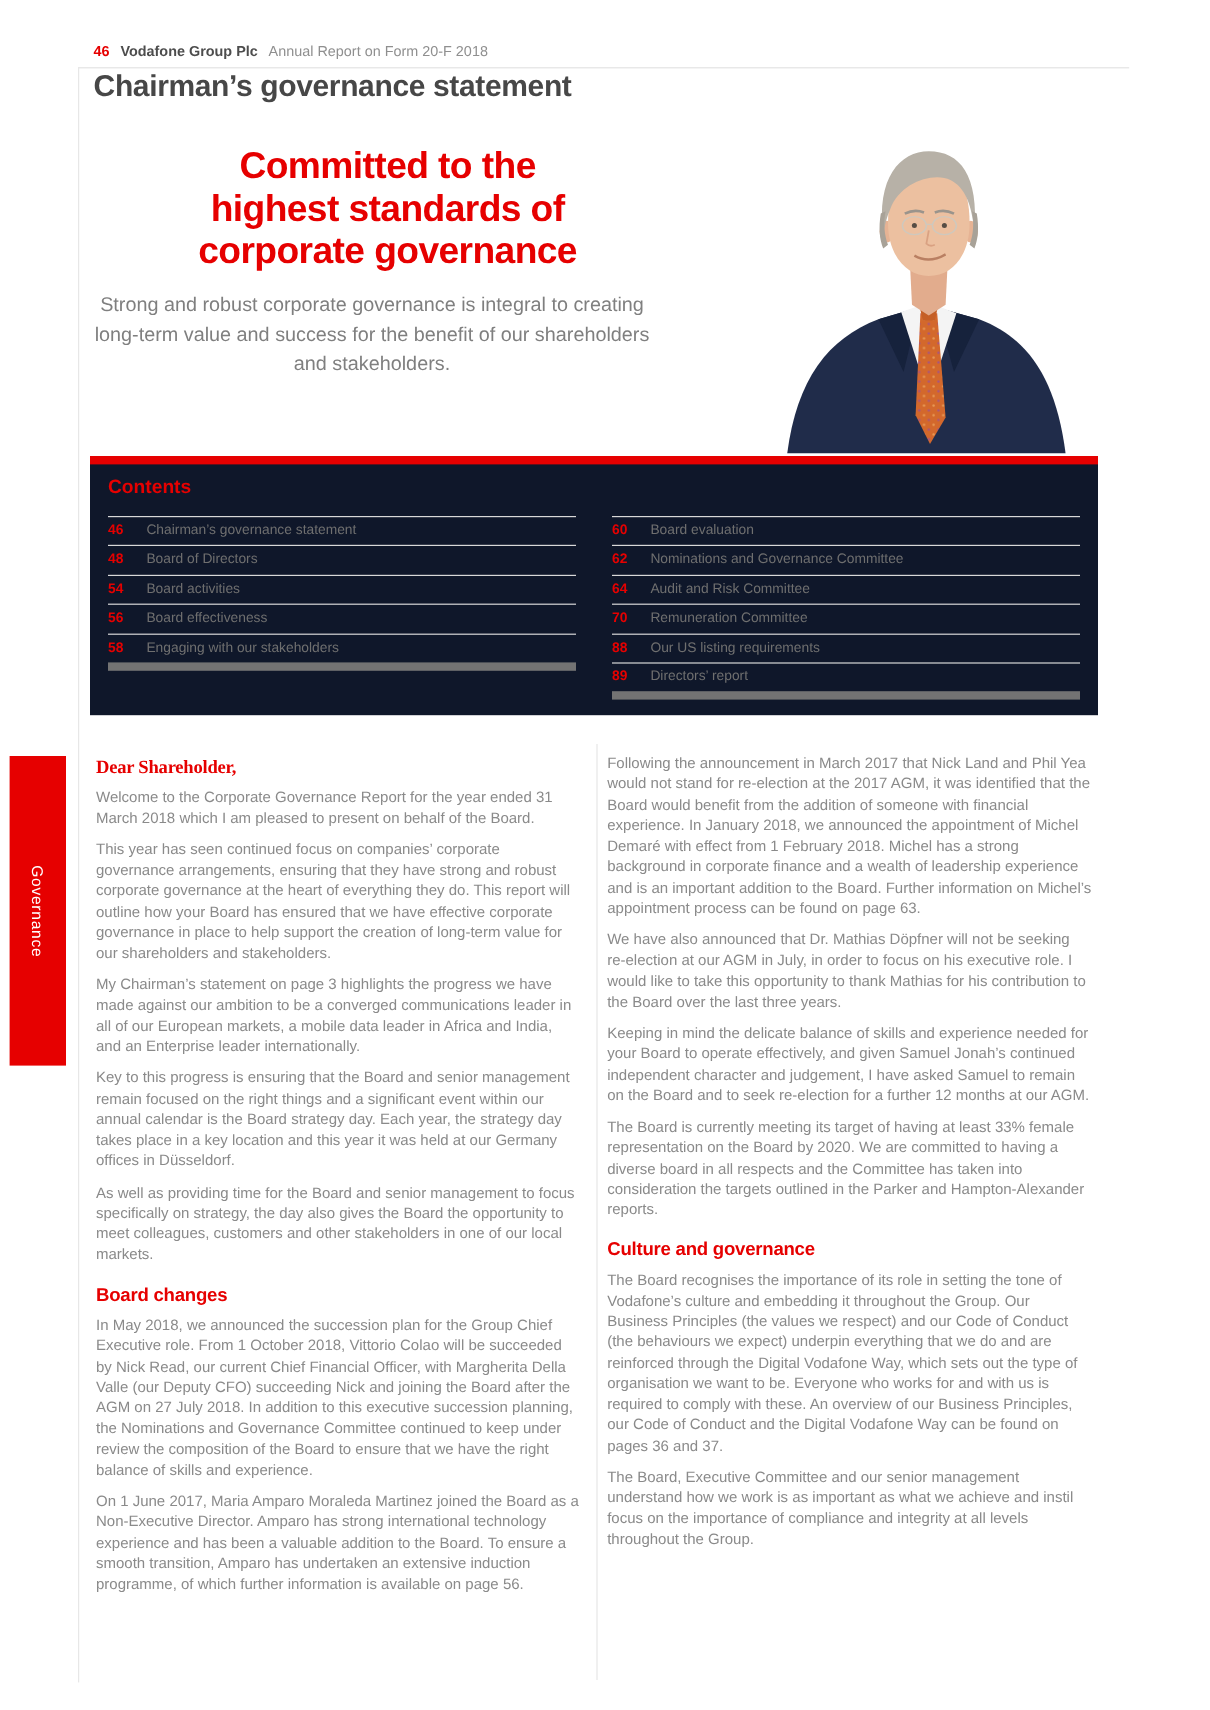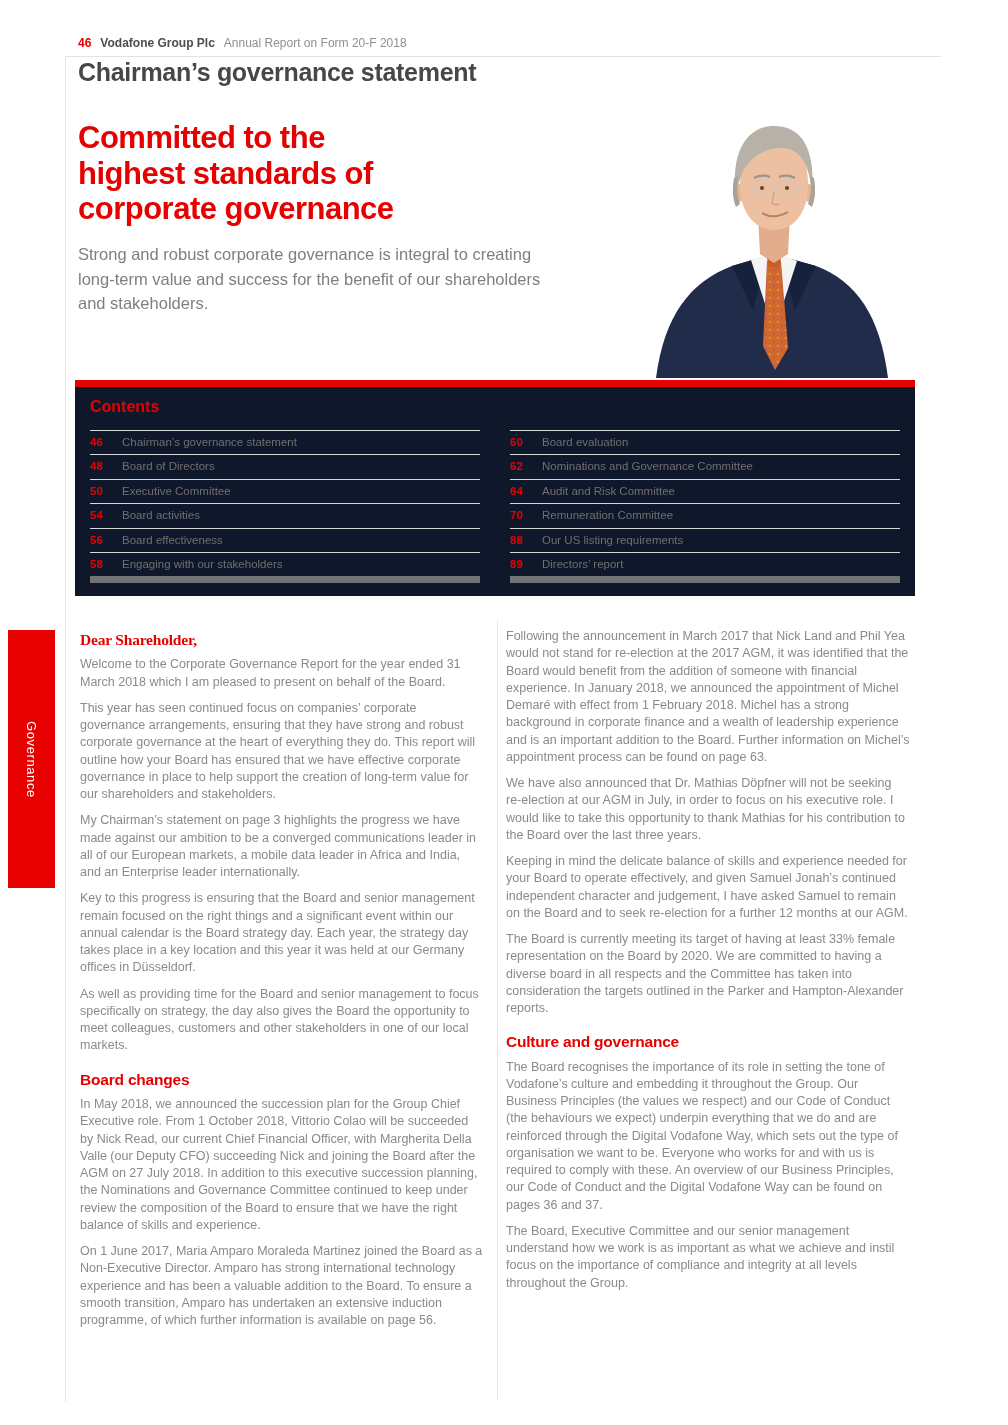--- a/index.html
+++ b/index.html
@@ -14,21 +14,21 @@
   
   .meta{position:absolute;left:78px;top:36px;font-size:12px;display:flex;gap:9px;align-items:baseline;}
   .pg-num{color:#e60000;font-weight:bold;}
   .brand{color:#4d4d4d;font-weight:bold;}
   .report{color:#8f8f8f;}
 
   .section-title{position:absolute;left:78px;top:58px;margin:0;font-size:25px;font-weight:bold;
                  color:#474747;letter-spacing:-0.3px;}
 
   
-  .hero{position:absolute;left:78px;top:120px;width:490px;}
+  .hero{position:absolute;left:78px;top:120px;width:490px;text-align:center;}
   .hero-title{font-size:31px;line-height:1.15;font-weight:bold;color:#e60000;letter-spacing:-0.5px;}
   .hero-sub{margin:15px 0 0;font-size:16.5px;line-height:1.5;color:#7f7f7f;width:464px;}
 
   
   .portrait{position:absolute;left:628px;top:108px;width:290px;height:270px;}
 
   
   .toc{position:absolute;left:75px;top:380px;width:840px;height:216px;background:#0f172a;box-sizing:border-box;}
   .toc-bar{height:7px;background:#e60000;}
   .toc-heading{margin:11px 15px 14px;font-size:16px;font-weight:bold;color:#e60000;}
@@ -127,24 +127,20 @@
     <h2 class="toc-heading">Contents</h2>
     <div class="toc-cols">
       <div class="toc-col">
         <div class="toc-row">
           <span class="toc-num">46</span>
           <span class="toc-label">Chairman’s governance statement</span>
         </div>
         <div class="toc-row">
           <span class="toc-num">48</span>
           <span class="toc-label">Board of Directors</span>
-        </div>
-        <div class="toc-row">
-          <span class="toc-num">50</span>
-          <span class="toc-label">Executive Committee</span>
         </div>
         <div class="toc-row">
           <span class="toc-num">54</span>
           <span class="toc-label">Board activities</span>
         </div>
         <div class="toc-row">
           <span class="toc-num">56</span>
           <span class="toc-label">Board effectiveness</span>
         </div>
         <div class="toc-row">

